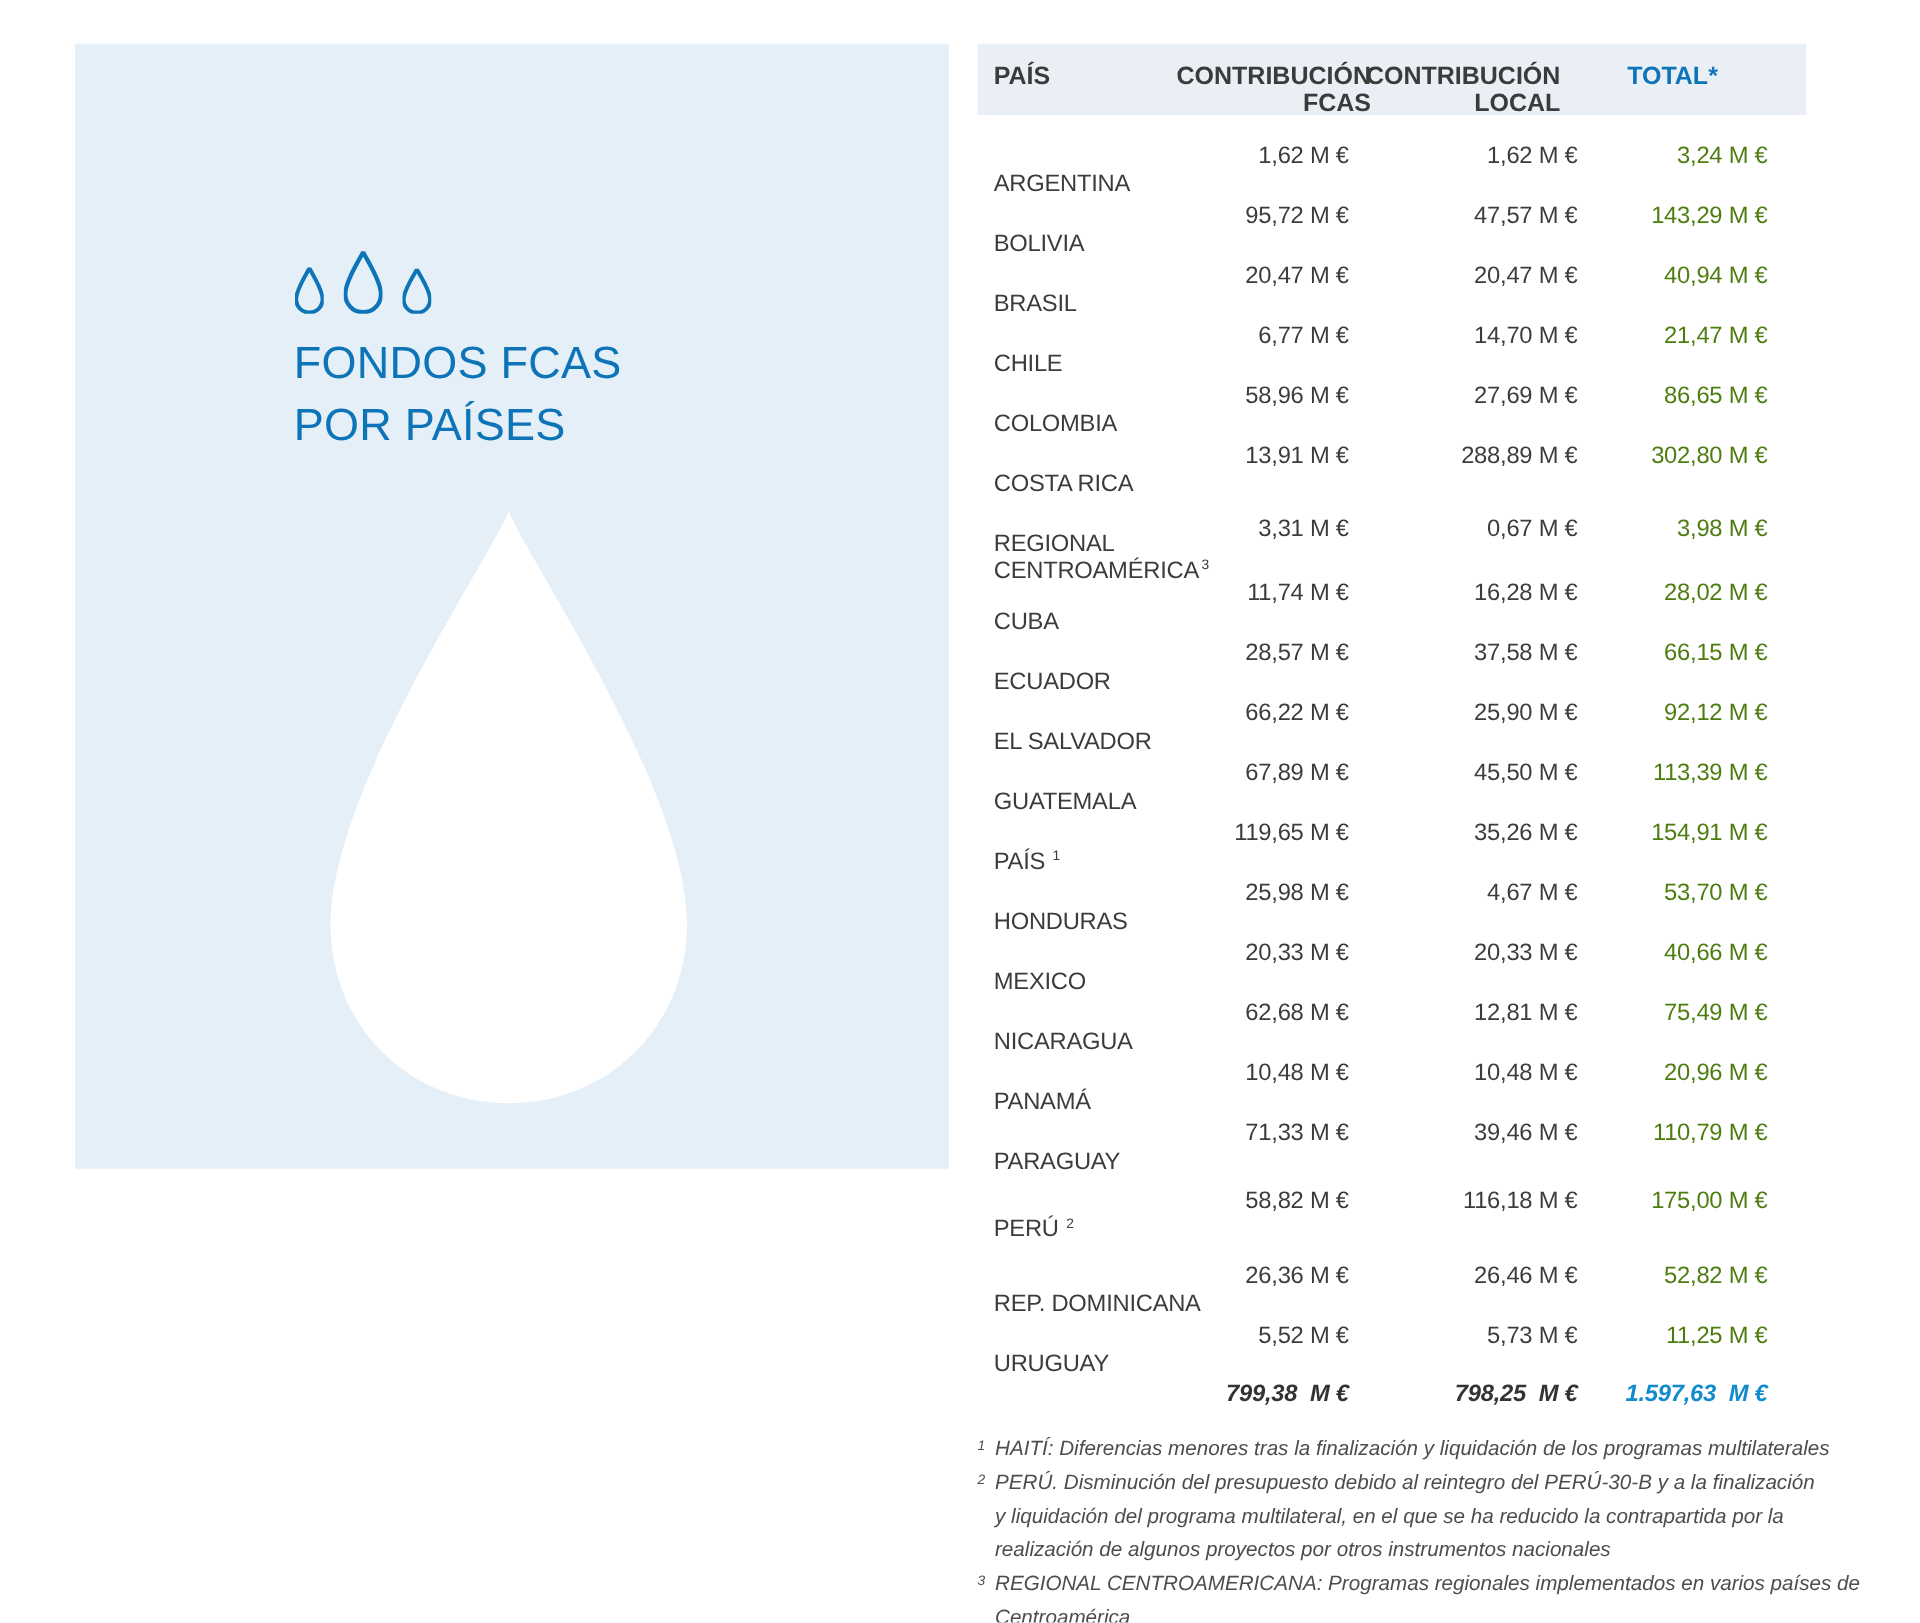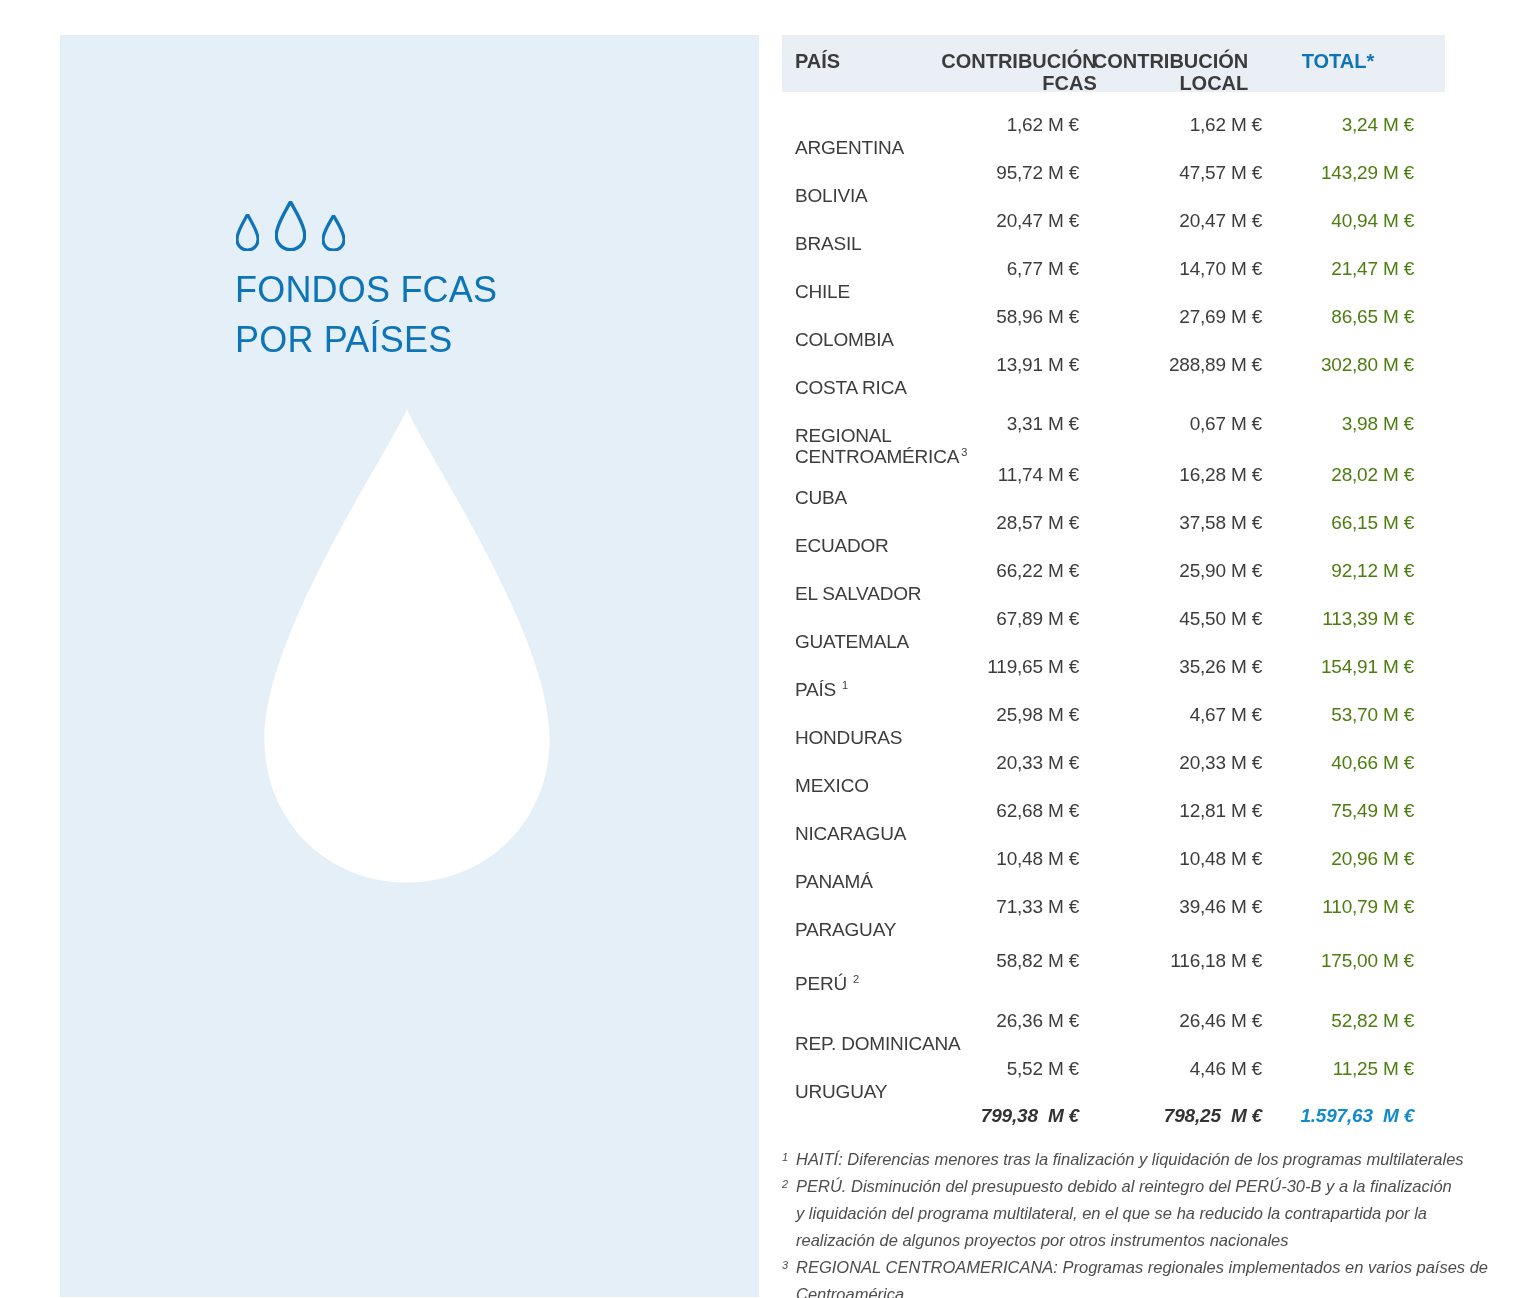--- a/index.html
+++ b/index.html
@@ -3,21 +3,21 @@
 <meta charset="utf-8">
 <style>
   html,body{margin:0;padding:0;}
   body{
     width:1536px;height:1298px;position:relative;background:#ffffff;
     font-family:"Liberation Sans",sans-serif;overflow:hidden;
     -webkit-font-smoothing:antialiased;
   }
   
   .panel{
-    position:absolute;left:60px;top:35px;width:699px;height:1262px;
+    position:absolute;left:60px;top:35px;width:699px;height:900px;
     background:#e4eff7;
   }
   .drops{
     position:absolute;left:176px;top:164px;display:flex;align-items:flex-end;
     gap:16px;height:52px;
   }
   .drops svg{display:block;}
   .title{
     position:absolute;left:175px;top:230px;margin:0;
     font-size:36px;line-height:50px;font-weight:400;letter-spacing:.2px;
@@ -212,21 +212,21 @@
       </div>
       <div class="trow">
         <div class="cell pais"><span>REP.&nbsp;DOMINICANA</span></div>
         <div class="cell num">26,36 M €</div>
         <div class="cell num">26,46 M €</div>
         <div class="cell num blue">52,82 M €</div>
       </div>
       <div class="trow">
         <div class="cell pais"><span>URUGUAY</span></div>
         <div class="cell num">5,52 M €</div>
-        <div class="cell num">4,46 M €</div>
+        <div class="cell num">5,73 M €</div>
         <div class="cell num blue">11,25 M €</div>
       </div>
     </div>
 
   <div class="trow totals">
     <div class="cell pais"></div>
     <div class="cell num">799,38  M €</div>
     <div class="cell num">798,25  M €</div>
     <div class="cell num blue">1.597,63  M €</div>
   </div>

